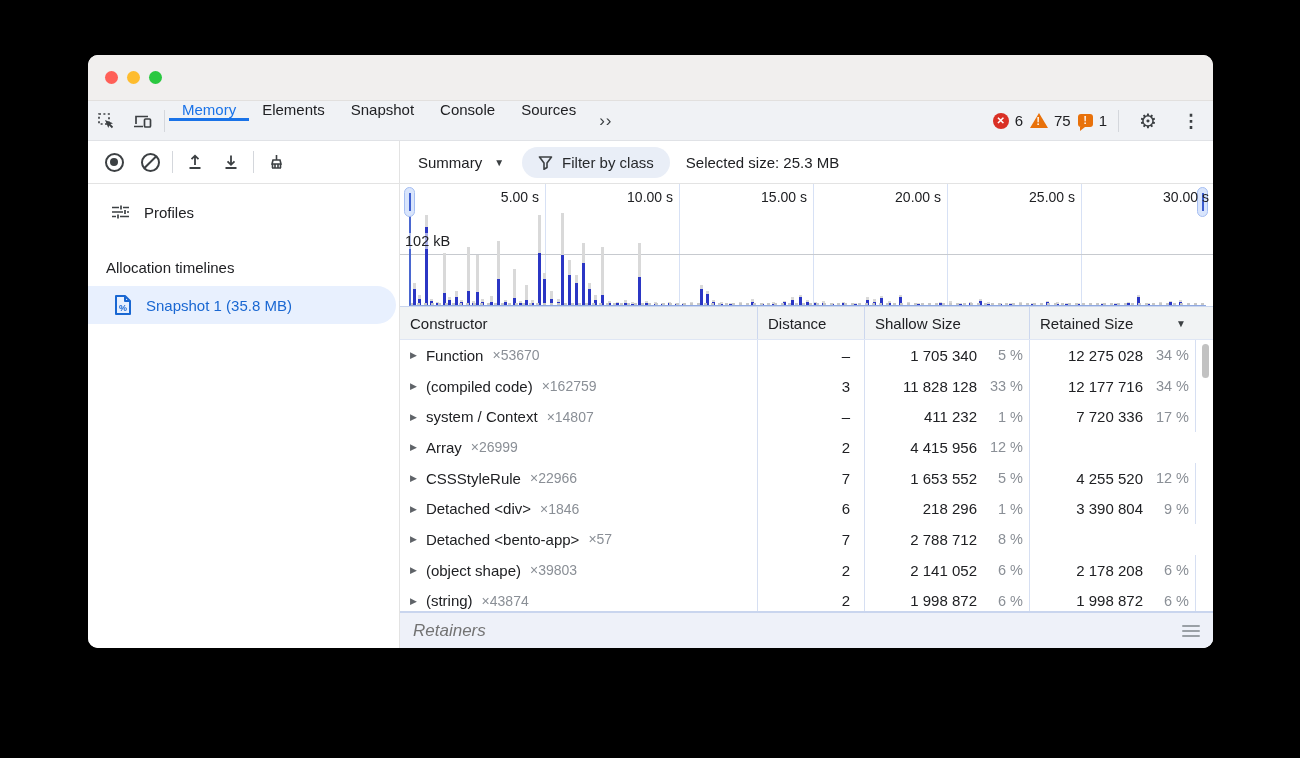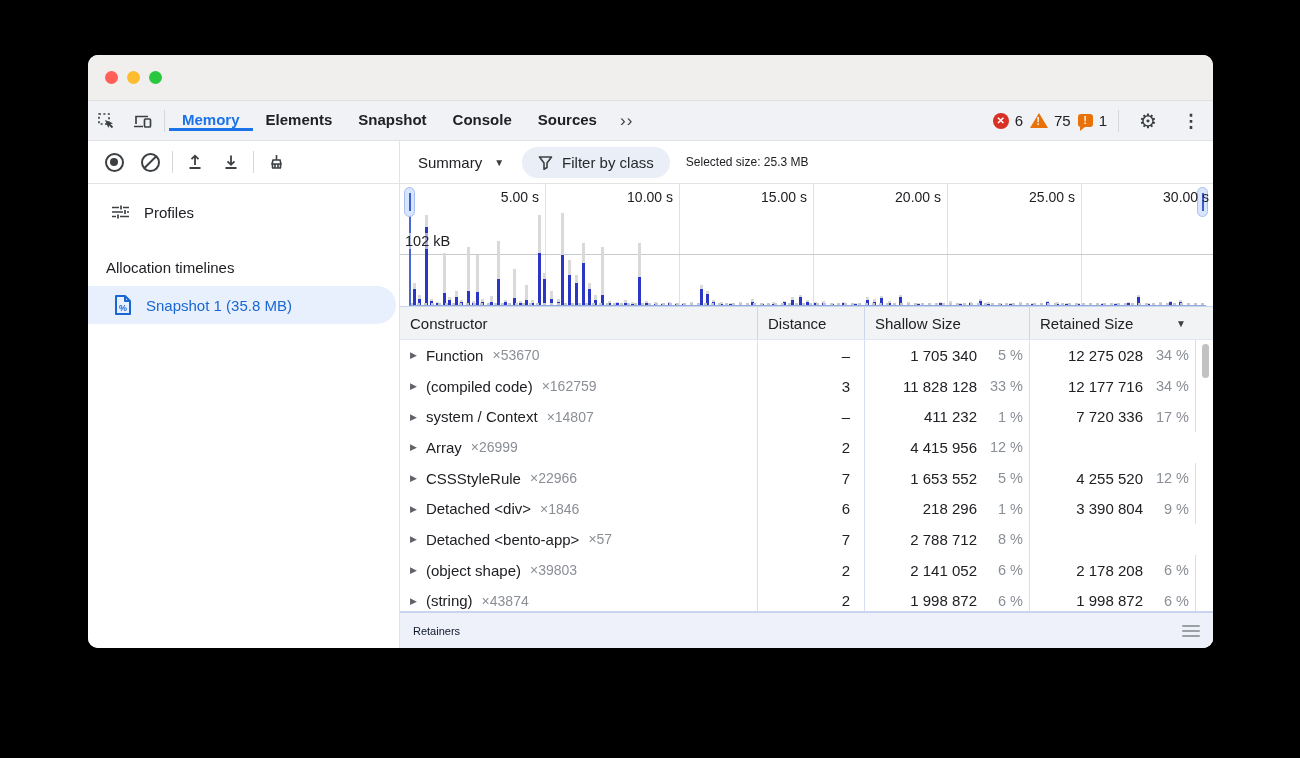--- a/index.html
+++ b/index.html
@@ -13,21 +13,21 @@
             display:flex;align-items:center;justify-content:center;flex:0 0 auto;}
   .title{font-size:15px;font-weight:bold;color:#353535;}
   .lights{position:absolute;left:17px;top:0;height:100%;display:flex;align-items:center;gap:9px;}
   .light{width:13px;height:13px;border-radius:50%;}
   .light.r{background:#ff5f57;}.light.y{background:#febc2e;}.light.g{background:#2ac840;}
   
   .tabbar{height:39px;background:#f0f2f5;border-bottom:1px solid #e0e2e6;display:flex;
           align-items:stretch;flex:0 0 auto;font-size:15px;color:#202124;}
   .icon-btn{display:flex;align-items:center;justify-content:center;width:36px;cursor:pointer;color:#3c4043;}
   .vdiv{width:1px;background:#d4d7dc;height:22px;align-self:center;margin:0 4px;}
-  .tabs{display:flex;align-items:center;font-weight:bold;}
+  .tabs{display:flex;align-items:flex-start;}
   .tab{display:flex;align-items:center;padding:0 13px;cursor:pointer;border-bottom:3px solid transparent;box-sizing:border-box;}
   .tab.active{color:#1a73e8;border-bottom-color:#1a73e8;}
   .more-tabs{display:flex;align-items:center;padding:0 10px;color:#3c4043;font-size:17px;letter-spacing:1px;cursor:pointer;}
   .badges{margin-left:auto;display:flex;align-items:center;gap:7px;padding-right:4px;}
   .badge{display:flex;align-items:center;gap:6px;cursor:pointer;}
   .badge .cnt{font-size:15px;color:#202124;}
   .err-ic{width:16px;height:16px;border-radius:50%;background:#d93025;color:#fff;font-size:10px;
           font-weight:bold;display:flex;align-items:center;justify-content:center;}
   .warn-ic{width:0;height:0;border-left:9px solid transparent;border-right:9px solid transparent;
            border-bottom:15px solid #e8710a;position:relative;}
@@ -43,21 +43,21 @@
   .tool-left{width:312px;flex:0 0 auto;border-right:1px solid #e3e3e3;display:flex;align-items:center;padding-left:8px;box-sizing:border-box;}
   .tool-right{flex:1;display:flex;align-items:center;padding-left:18px;}
   .rec-ic{width:15px;height:15px;border:2px solid #3c4043;border-radius:50%;display:flex;align-items:center;justify-content:center;}
   .rec-ic i{width:8px;height:8px;border-radius:50%;background:#3c4043;display:block;}
   .block-ic{width:15px;height:15px;border:2px solid #3c4043;border-radius:50%;position:relative;}
   .block-ic::after{content:"";position:absolute;left:-1px;top:6.5px;width:17px;height:2px;background:#3c4043;transform:rotate(-45deg);}
   .summary{display:flex;align-items:center;gap:12px;font-size:15px;color:#202124;cursor:pointer;margin-right:18px;}
   .summary .car{font-size:10px;color:#3c4043;}
   .filter-pill{display:flex;align-items:center;gap:9px;background:#e9eef7;border-radius:16px;height:31px;
                padding:0 16px;font-size:15px;color:#27292c;cursor:text;margin-right:16px;}
-  .selsize{font-size:12px;color:#202124;}
+  .selsize{font-size:15px;color:#202124;}
   
   .main{flex:1;display:flex;min-height:0;}
   .sidebar{width:312px;flex:0 0 auto;background:#fff;border-right:1px solid #e3e3e3;box-sizing:border-box;padding-top:10px;}
   .profiles-row{display:flex;align-items:center;gap:13px;height:36px;padding-left:22px;font-size:15px;color:#202124;cursor:pointer;}
   .alloc-hdr{padding-left:18px;margin-top:22px;font-size:15px;color:#202124;height:30px;display:flex;align-items:center;}
   .snap-item{margin-top:4px;height:38px;width:308px;background:#e8f0fe;border-radius:0 19px 19px 0;
              display:flex;align-items:center;gap:13px;padding-left:25px;box-sizing:border-box;cursor:pointer;}
   .snap-item .lbl{color:#1967d2;font-size:15px;}
   
   .pane{flex:1;display:flex;flex-direction:column;min-width:0;background:#fff;}
@@ -92,21 +92,21 @@
   .ccell .tri{font-size:9px;color:#5f6368;margin-right:9px;}
   .ccell .cnt{font-size:14px;color:#8a8f96;margin-left:9px;}
   .dcell{display:flex;align-items:center;justify-content:flex-end;padding-right:14px;border-right:1px solid #d6dff2;}
   .scell{display:flex;align-items:center;justify-content:flex-end;padding-right:6px;border-right:1px solid #d6dff2;}
   .scell .pct{width:46px;text-align:right;color:#8a8f96;font-size:14.5px;}
   .scell.retained{border-right:1px solid #d6dff2;}
   .thumb{position:absolute;right:4px;top:4px;width:7px;height:34px;border-radius:4px;background:#c2c2c2;cursor:pointer;}
   
   .retainers{height:35px;background:#eef1f9;border-top:1px solid #c9d5ee;display:flex;align-items:center;
              justify-content:space-between;padding:0 13px;flex:0 0 auto;}
-  .retainers .lbl{font-size:11px;color:#0f172a;}
+  .retainers .lbl{font-size:17px;color:#737373;font-style:italic;}
   .burger{display:flex;flex-direction:column;gap:3px;cursor:pointer;}
   .burger span{width:18px;height:2px;background:#9aa0a6;border-radius:1px;}
   svg{display:block;}
 </style>
 </head>
 <body>
 
 <div class="window">
 
   <div class="titlebar">

